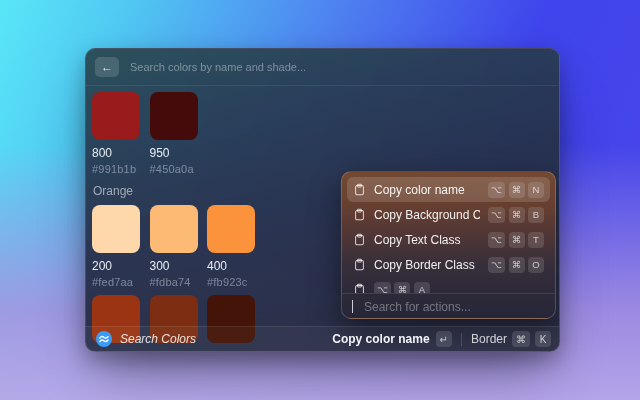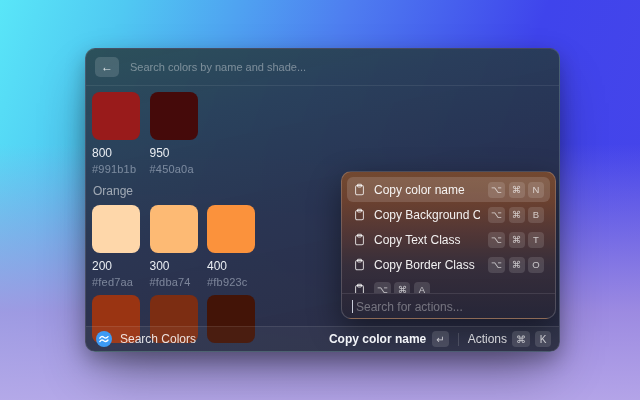--- a/index.html
+++ b/index.html
@@ -70,34 +70,34 @@
   .menu-item .label { flex:1; font-size:12px; color:rgba(255,255,255,0.93); white-space:nowrap; overflow:hidden; }
   .clip-icon { width:13px; height:13px; flex:0 0 auto; display:flex; }
   .keys { display:flex; gap:3.5px; }
   .key {
     min-width:16px; height:16px; padding:0 3px; border-radius:4px;
     background:rgba(255,255,255,0.13); color:rgba(255,255,255,0.68);
     font-size:9.5px; display:flex; align-items:center; justify-content:center;
   }
   .menu-search {
     border-top:1px solid rgba(255,255,255,0.1); height:26px;
-    display:flex; align-items:center; padding:0 10px;
+    display:flex; align-items:center; padding:0 10px;gap:8px;
   }
   .caret { width:1px; height:13px; background:rgba(230,236,248,0.85); margin-right:3px; }
   .menu-search-placeholder { font-size:12px; color:rgba(255,255,255,0.35); }
 
   
   .footer {
     position:absolute; left:0; right:0; bottom:0; height:25px; z-index:6;
     display:flex; align-items:center; justify-content:space-between;
     padding:0 8px 0 10px;
     border-top:1px solid rgba(255,255,255,0.09);
     background:rgba(255,255,255,0.04);
   }
-  .footer-left { display:flex; align-items:center; gap:8px; }
+  .footer-left { display:flex; align-items:center; gap:8px;font-style:italic; }
   .app-logo { width:16px; height:16px; display:flex; }
   .app-name { font-size:12px; color:rgba(255,255,255,0.85); }
   .footer-right { display:flex; align-items:center; gap:7px; }
   .primary-action { display:flex; align-items:center; gap:6px; cursor:default; }
   .primary-label { font-size:12px; color:#f2f4f8; font-weight:bold; }
   .fkey {
     min-width:16px; height:16px; padding:0 4px; border-radius:4px;
     background:rgba(255,255,255,0.13); color:rgba(255,255,255,0.7);
     font-size:10px; display:flex; align-items:center; justify-content:center;
   }
@@ -260,20 +260,20 @@
       </span>
       <span class="app-name">Search Colors</span>
     </div>
     <div class="footer-right">
       <div class="primary-action">
         <span class="primary-label">Copy color name</span>
         <span class="fkey">↵</span>
       </div>
       <span class="vdiv"></span>
       <div class="actions-btn">
-        <span class="actions-label">Actions</span>
+        <span class="actions-label">Border</span>
         <span class="fkey">⌘</span>
         <span class="fkey">K</span>
       </div>
     </div>
   </div>
 
 </div>
 
 </body></html>

